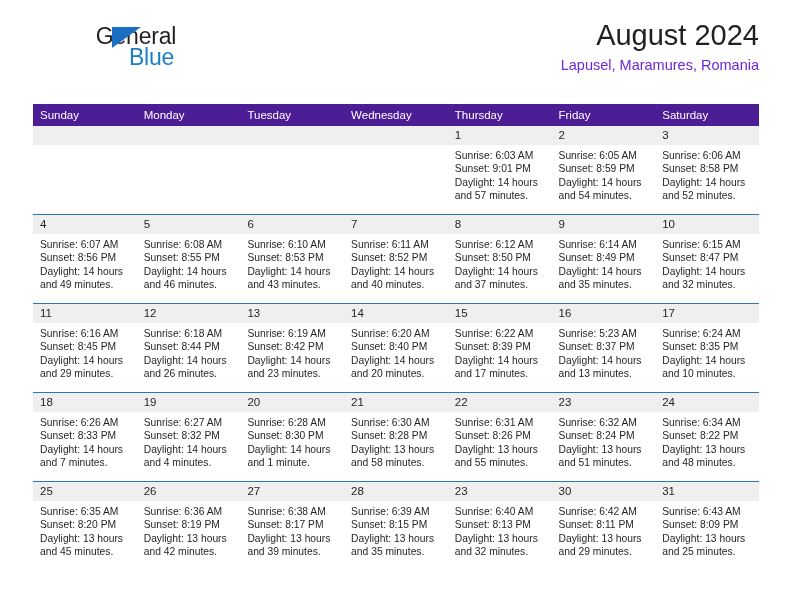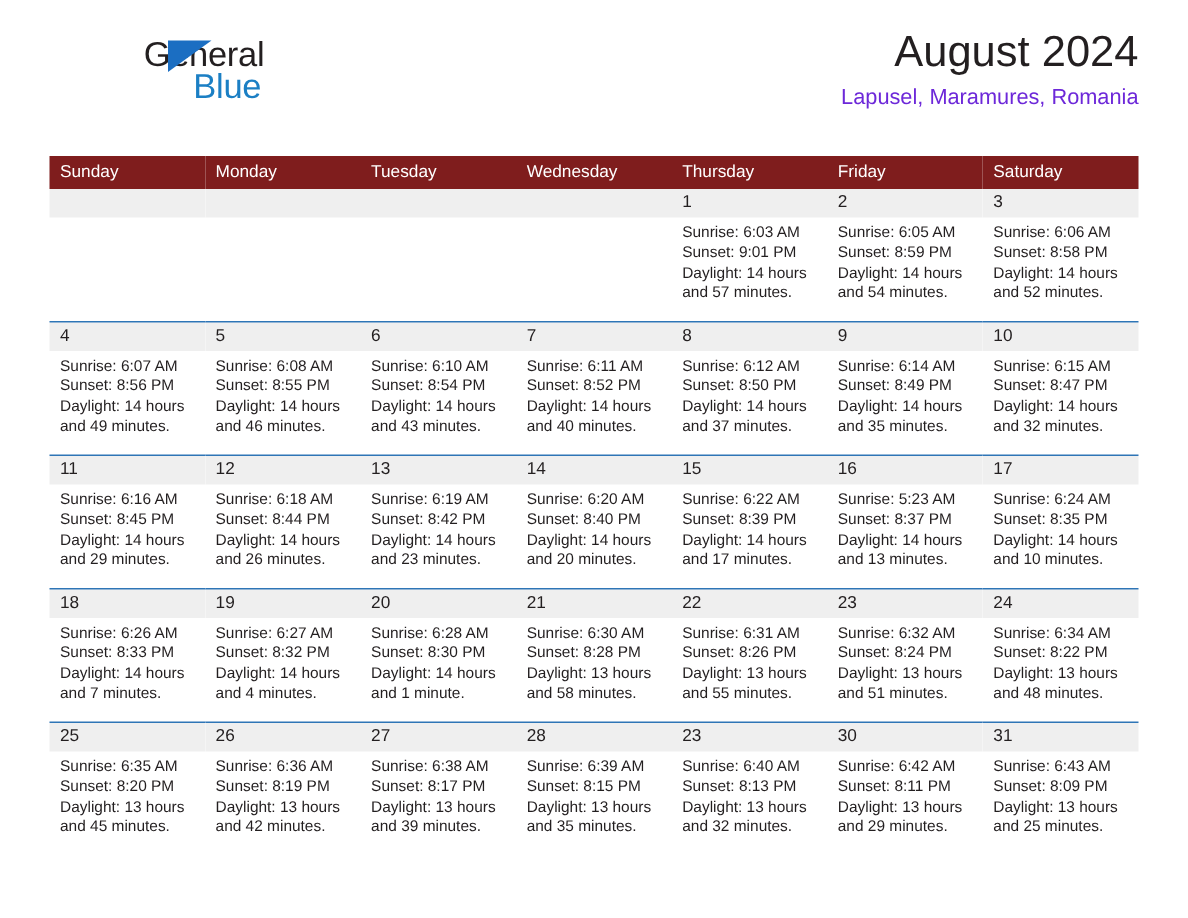--- a/index.html
+++ b/index.html
@@ -85,21 +85,21 @@
   
   .cal-wrap {
     margin-top: 32px;
   }
   table.calendar {
     width: 726px;
     border-collapse: collapse;
     table-layout: fixed;
   }
   table.calendar th {
-    background: #7f1d1d;
+    background: #4c1d95;
     color: #ffffff;
     font-size: 11.5px;
     font-weight: normal;
     text-align: left;
     padding: 5px 0 5px 7px;
     height: 11px;
     border: none;
   }
   td.daycell {
     vertical-align: top;
@@ -248,21 +248,21 @@
                 <div>Sunrise: 6:08 AM</div>
                 <div>Sunset: 8:55 PM</div>
                 <div>Daylight: 14 hours</div>
                 <div>and 46 minutes.</div>
               </div>
             </td>
             <td class="daycell">
               <div class="daynum">6</div>
               <div class="info">
                 <div>Sunrise: 6:10 AM</div>
-                <div>Sunset: 8:54 PM</div>
+                <div>Sunset: 8:53 PM</div>
                 <div>Daylight: 14 hours</div>
                 <div>and 43 minutes.</div>
               </div>
             </td>
             <td class="daycell">
               <div class="daynum">7</div>
               <div class="info">
                 <div>Sunrise: 6:11 AM</div>
                 <div>Sunset: 8:52 PM</div>
                 <div>Daylight: 14 hours</div>

